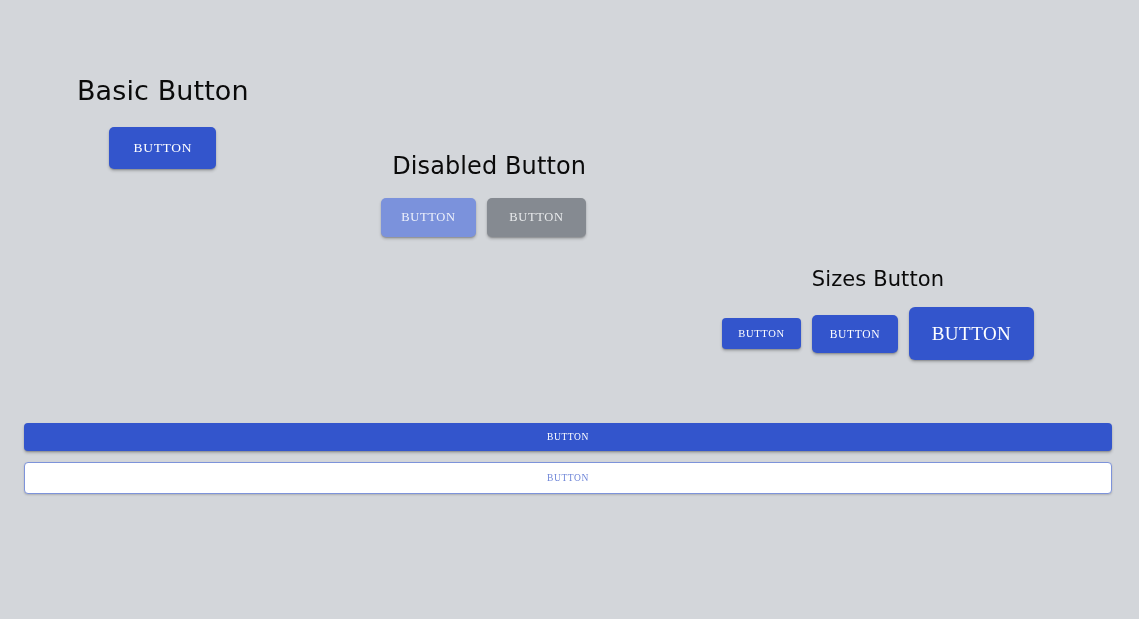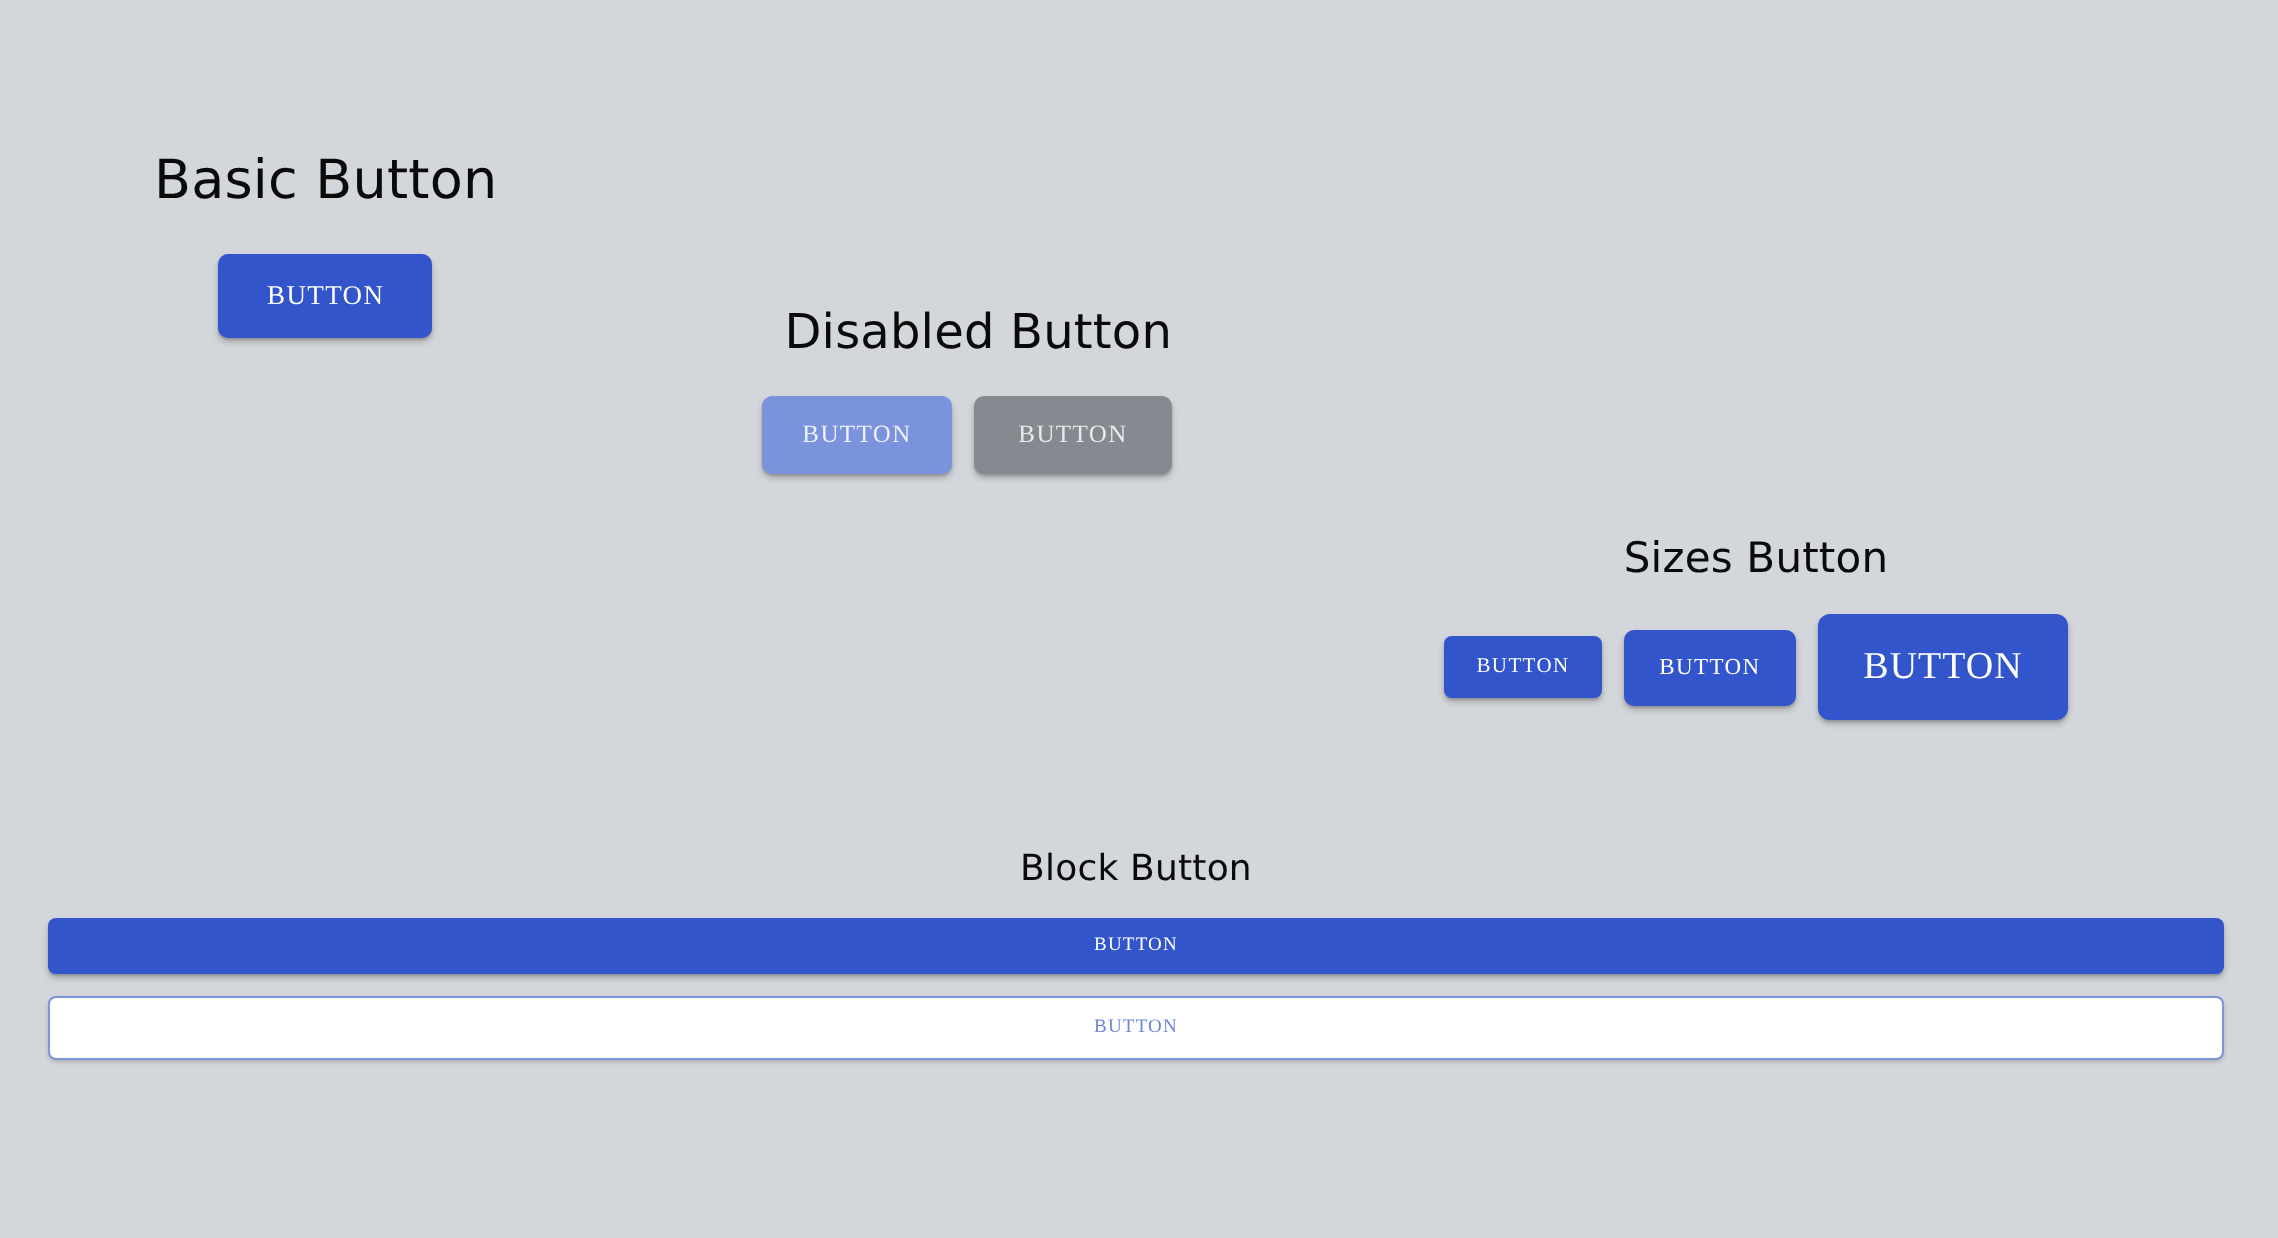--- a/index.html
+++ b/index.html
@@ -195,18 +195,17 @@
   <section class="section sec-sizes">
     <h4 class="section-title">Sizes Button</h4>
     <div class="btn-row">
       <button class="btn btn-sm">BUTTON</button>
       <button class="btn btn-md">BUTTON</button>
       <button class="btn btn-lg">BUTTON</button>
     </div>
   </section>
 
   <section class="section sec-block">
-    <h5 class="section-title">Block Button</h5>
     <button class="btn btn-block">BUTTON</button>
     <button class="btn btn-block btn-block-outline">BUTTON</button>
   </section>
 
 </div>
 
 </body></html>

